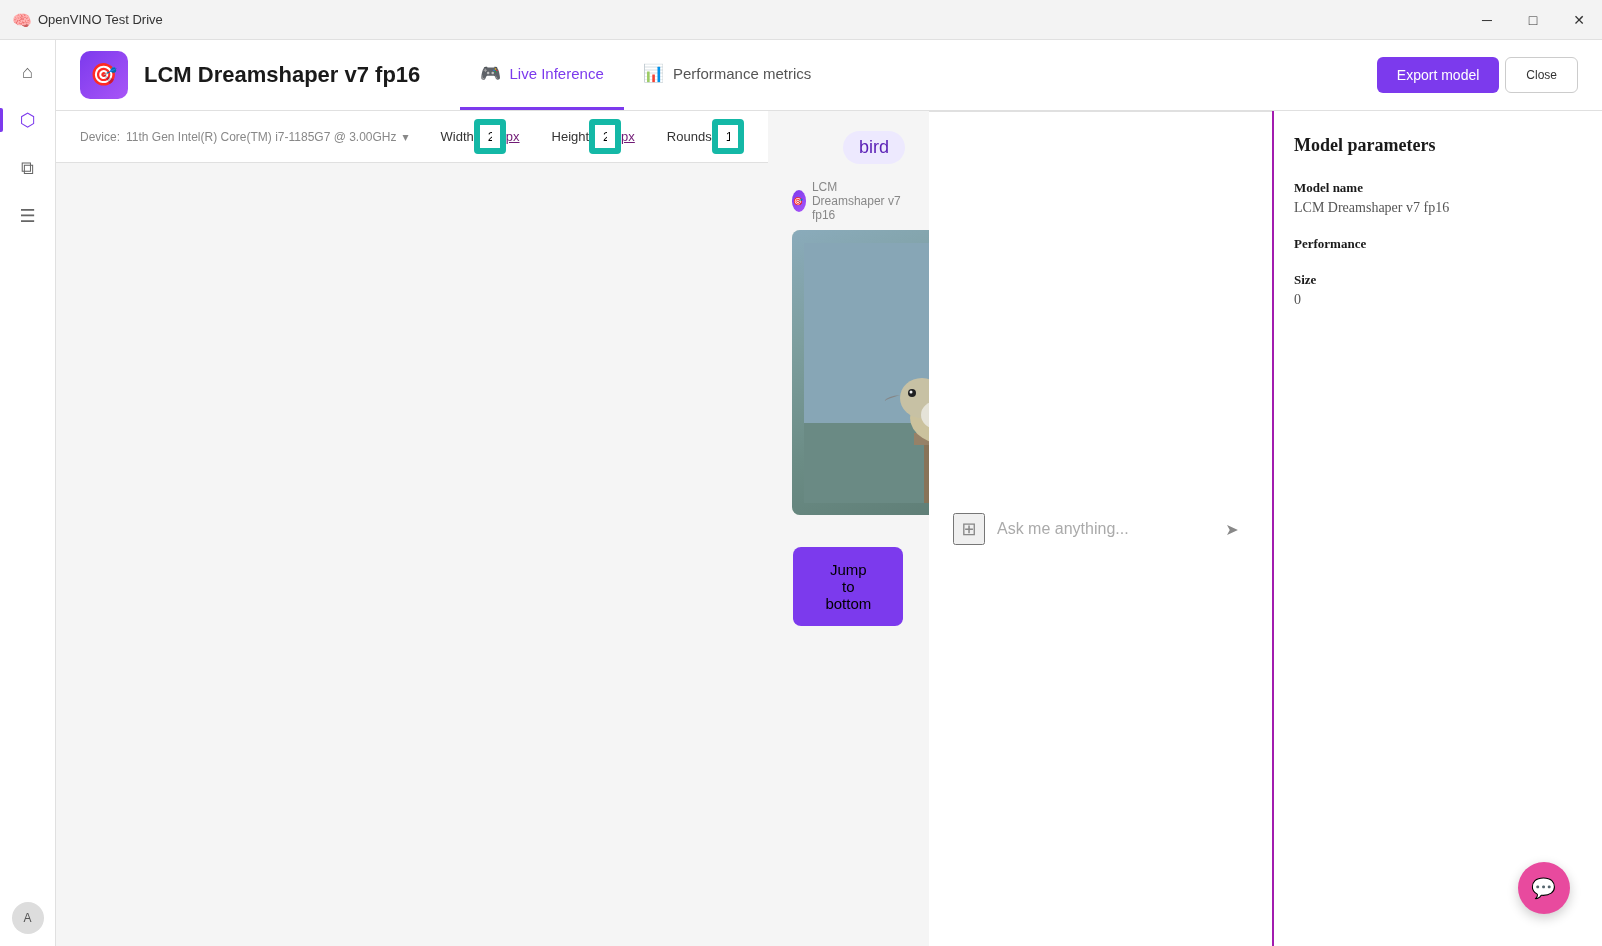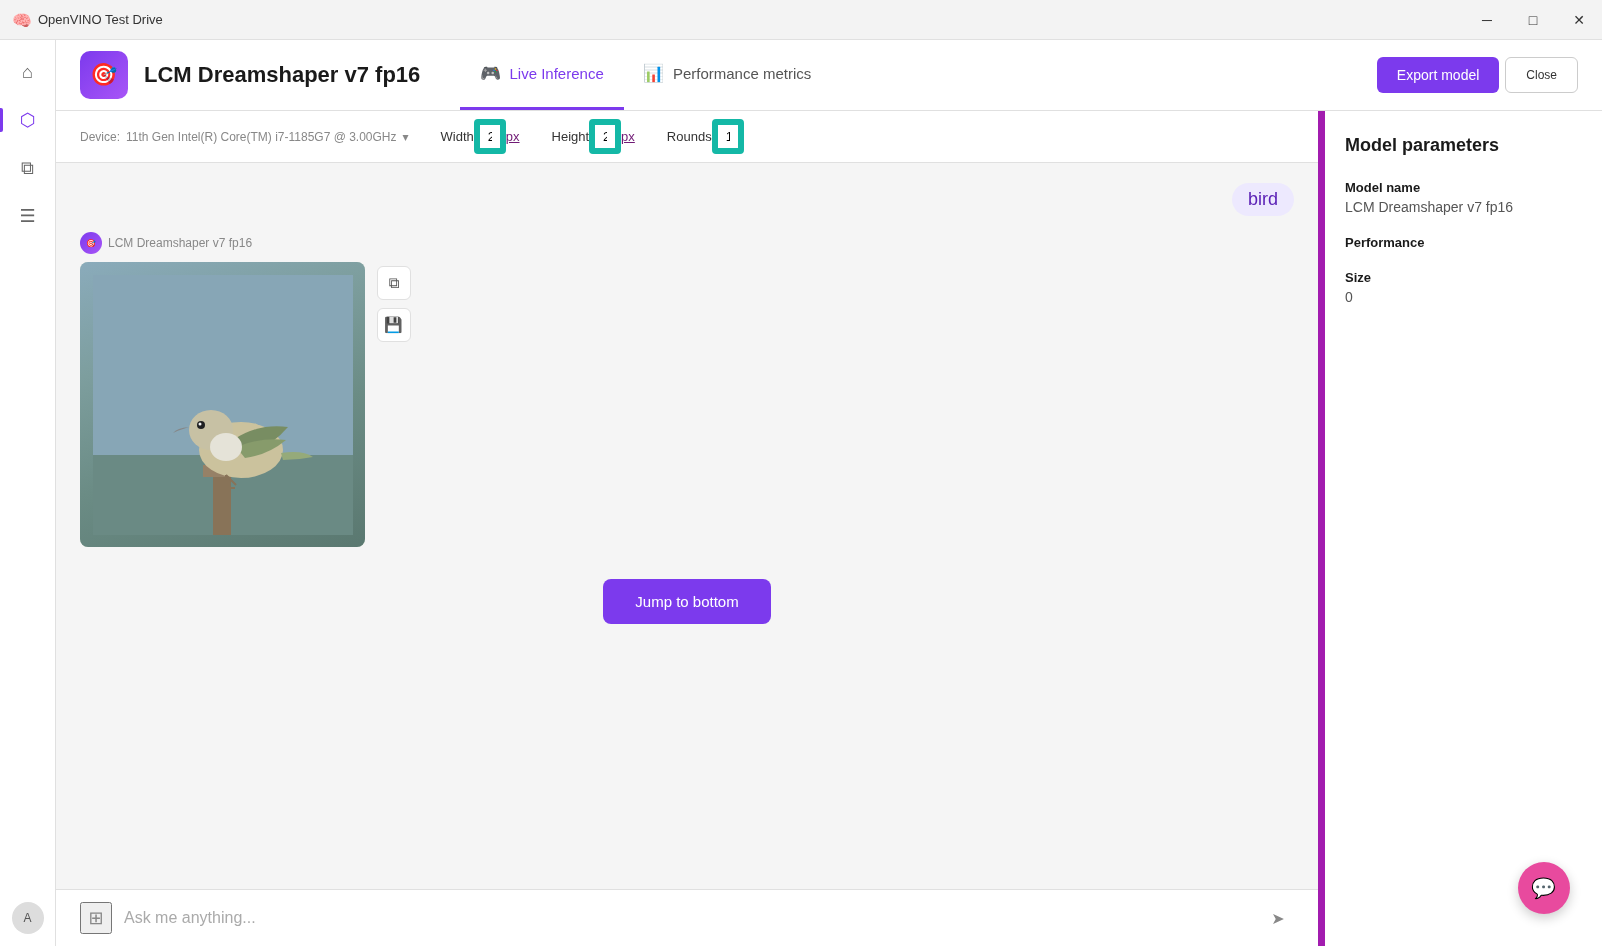--- a/index.html
+++ b/index.html
@@ -164,21 +164,20 @@
     
     .inference-container {
       flex: 1;
       display: flex;
       overflow: hidden;
     }
 
     .inference-main {
       flex: 1;
       display: flex;
-      flex-direction: column;
       background: #f5f5f5;
     }
 
     
     .device-bar {
       background: #ffffff;
       padding: 0 24px;
       height: 52px;
       display: flex;
       align-items: center;
@@ -294,21 +293,21 @@
     }
 
     
     .jump-btn-container {
       display: flex;
       justify-content: center;
       padding: 16px;
     }
     .jump-btn {
       background: #7c3aed;
-      color: #ffffff;
+      color: #000000;
       border: none;
       border-radius: 8px;
       padding: 14px 32px;
       font-size: 15px;
       cursor: pointer;
       font-weight: 500;
     }
 
     
     .input-area {
@@ -340,25 +339,26 @@
       display: flex; align-items: center; justify-content: center;
       color: #888;
       cursor: pointer;
       font-size: 16px;
       background: none;
       border: none;
     }
 
     
     .right-panel {
-      width: 284px;
+      width: 330px;
       background: white;
-      border-left: 7px solid #a21caf;
+      border-left: 2px solid #a21caf;
       padding: 24px 20px;
       overflow-y: auto;
+      font-family: Liberation Serif, serif;
     }
     .panel-title {
       font-size: 18px;
       font-weight: 600;
       color: #1a1a1a;
       margin-bottom: 24px;
     }
     .param-section { margin-bottom: 20px; }
     .param-label {
       font-size: 13px;

